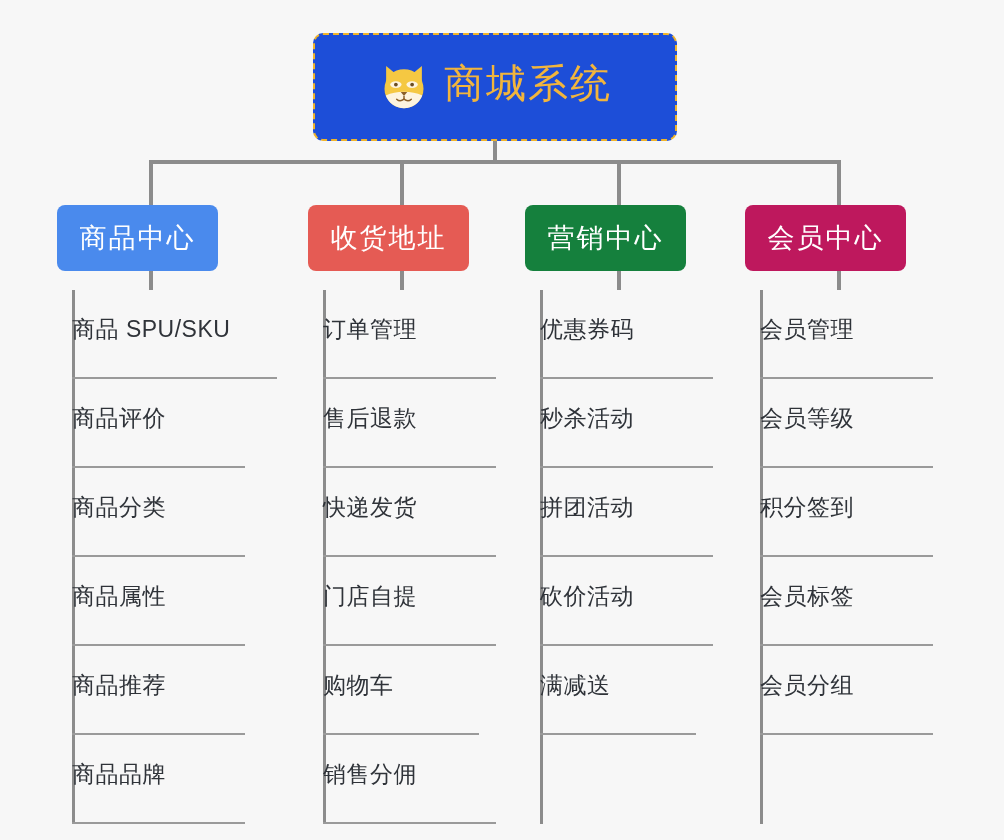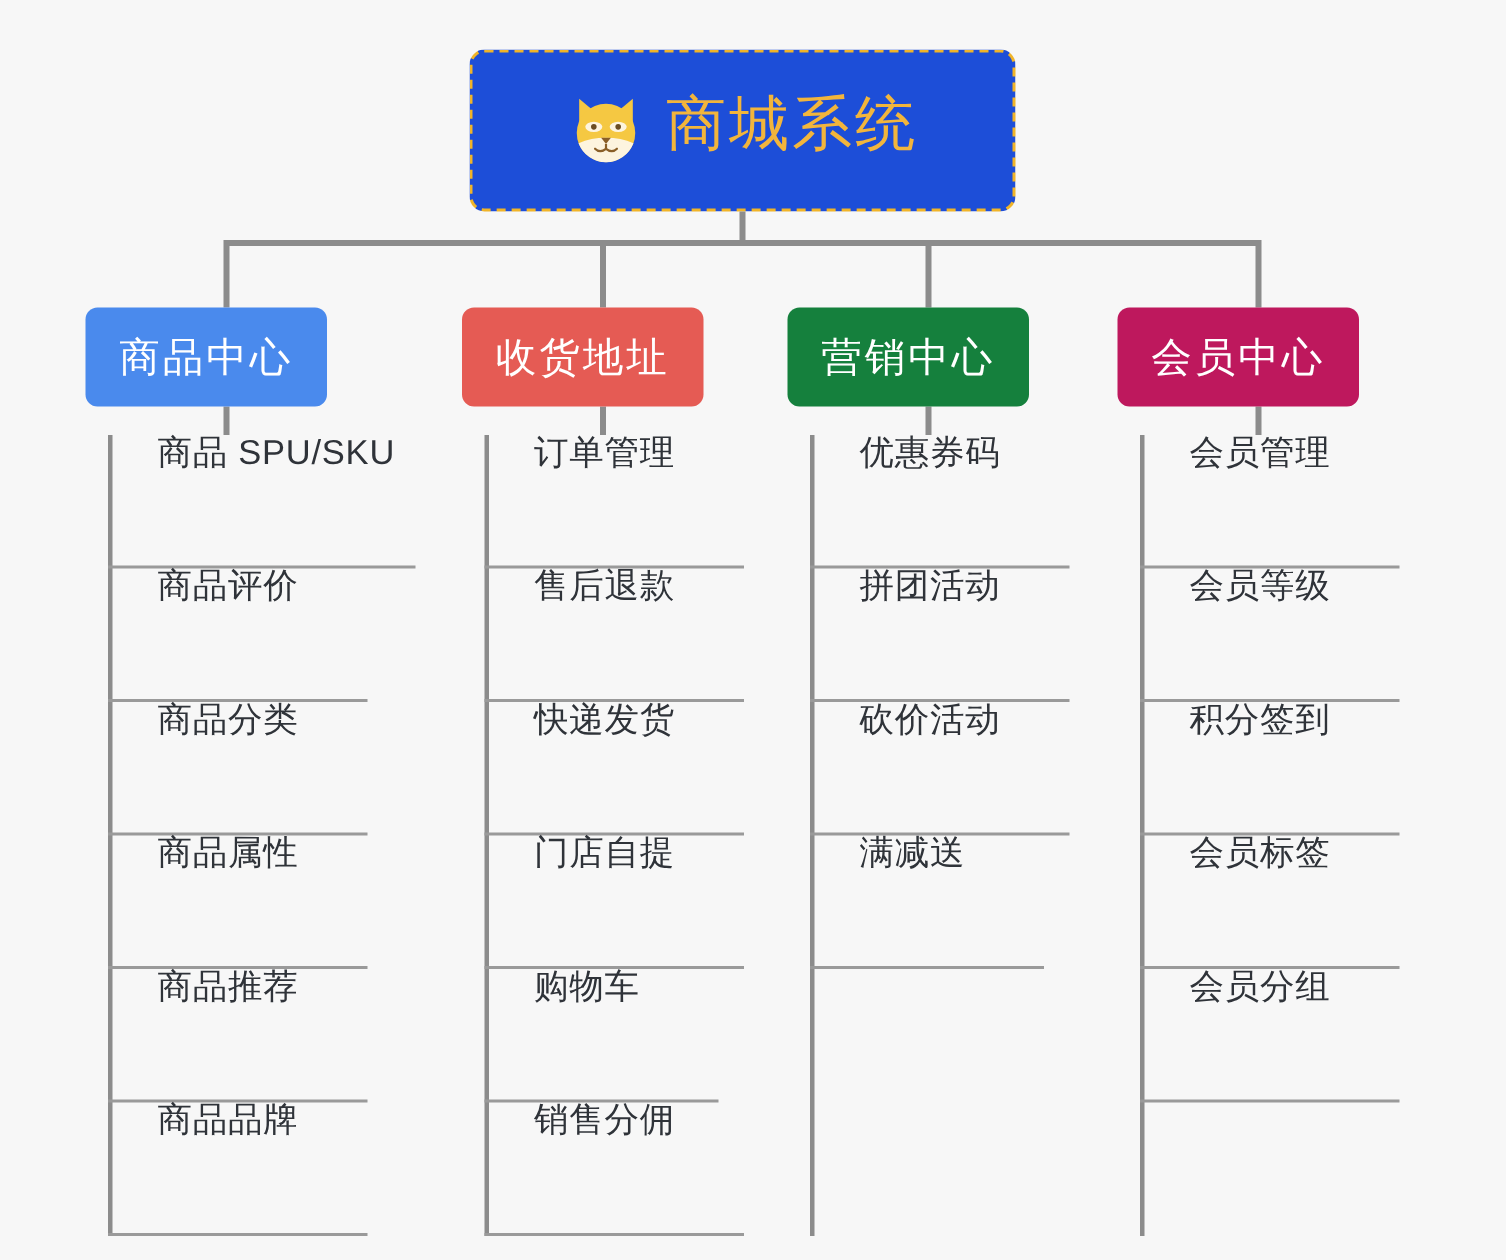--- a/index.html
+++ b/index.html
@@ -90,22 +90,21 @@
     left: 0;
     top: 0;
     width: 3px;
     background: #8c8c8c;
   }
   .leaf-item {
     position: relative;
     height: 89px;
     box-sizing: border-box;
     display: flex;
-    align-items: flex-start;
-    padding-left: 33px;
+    align-items: center;
   }
   .leaf-underline {
     position: absolute;
     left: 0;
     bottom: 0;
     height: 2px;
     background: #9a9a9a;
   }
   .leaf-label {
     font-size: 23px;
@@ -216,20 +215,24 @@
       <div class="category" style="left: 525px; background: #15803d;">
         <span class="category-label">营销中心</span>
       </div>
       <div class="leaf-column" style="left: 540px;">
         <div class="leaf-spine" style="height: 534px;"></div>
         <div class="leaf-item">
           <span class="leaf-label">优惠券码</span>
           <div class="leaf-underline" style="width: 173px;"></div>
         </div>
         <div class="leaf-item">
+          <span class="leaf-label">秒杀活动</span>
+          <div class="leaf-underline" style="width: 173px;"></div>
+        </div>
+        <div class="leaf-item">
           <span class="leaf-label">拼团活动</span>
           <div class="leaf-underline" style="width: 173px;"></div>
         </div>
         <div class="leaf-item">
           <span class="leaf-label">砍价活动</span>
           <div class="leaf-underline" style="width: 173px;"></div>
         </div>
         <div class="leaf-item">
           <span class="leaf-label">满减送</span>
           <div class="leaf-underline" style="width: 156px;"></div>

